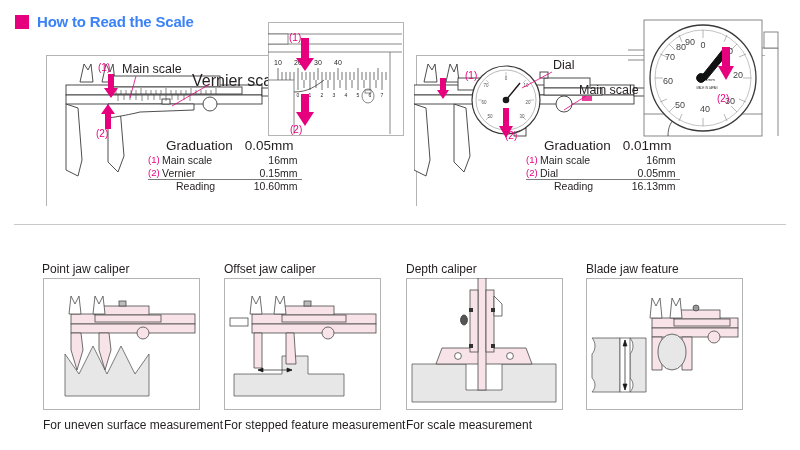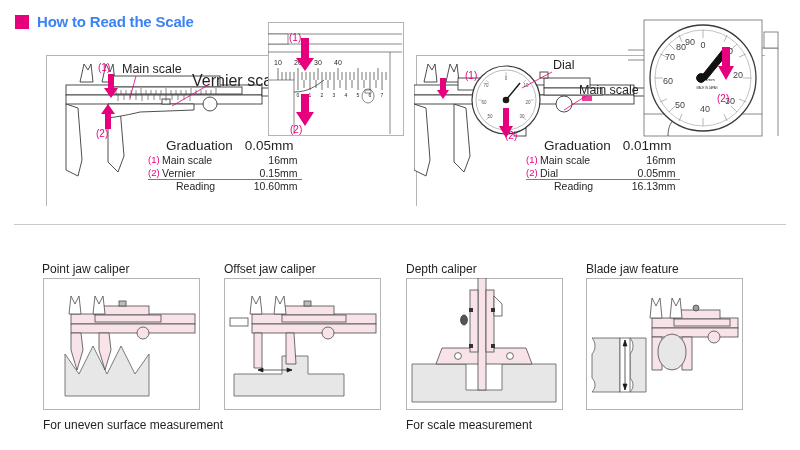--- a/index.html
+++ b/index.html
@@ -470,20 +470,21 @@
       <path d="M30,55 L30,90 L38,90 L38,55 Z" fill="#f7e3e8"></path>
       <path d="M62,55 L62,86 L72,86 L70,55 Z" fill="#f7e3e8"></path>
     </g>
 
     <g stroke="#1a1a1a" stroke-width="0.7" fill="#1a1a1a">
       <line x1="34" y1="92" x2="68" y2="92"></line>
       <path d="M34,92 L39,90 L39,94 Z"></path>
       <path d="M68,92 L63,90 L63,94 Z"></path>
     </g>
   </svg>
+  <div class="caption" style="left:224px;top:418px;">For stepped feature measurement</div>
 
   <div class="panel-title" style="left:406px;top:262px;">Depth caliper</div>
   <div class="frame" style="left:406px;top:278px;width:155px;height:130px;"></div>
   <svg style="position:absolute;left:406px;top:278px;" width="155" height="130" viewBox="0 0 155 130">
 
     <path d="M6,86 L60,86 L60,112 L96,112 L96,86 L150,86 L150,124 L6,124 Z" fill="#e7e7e7" stroke="#5a5a5a" stroke-width="0.8"></path>
     <g stroke="#4a4a4a" stroke-width="0.8">
 
       <path d="M36,70 L120,70 L126,86 L30,86 Z" fill="#f7e3e8"></path>
       <circle cx="52" cy="78" r="3.4" fill="#fff"></circle>

